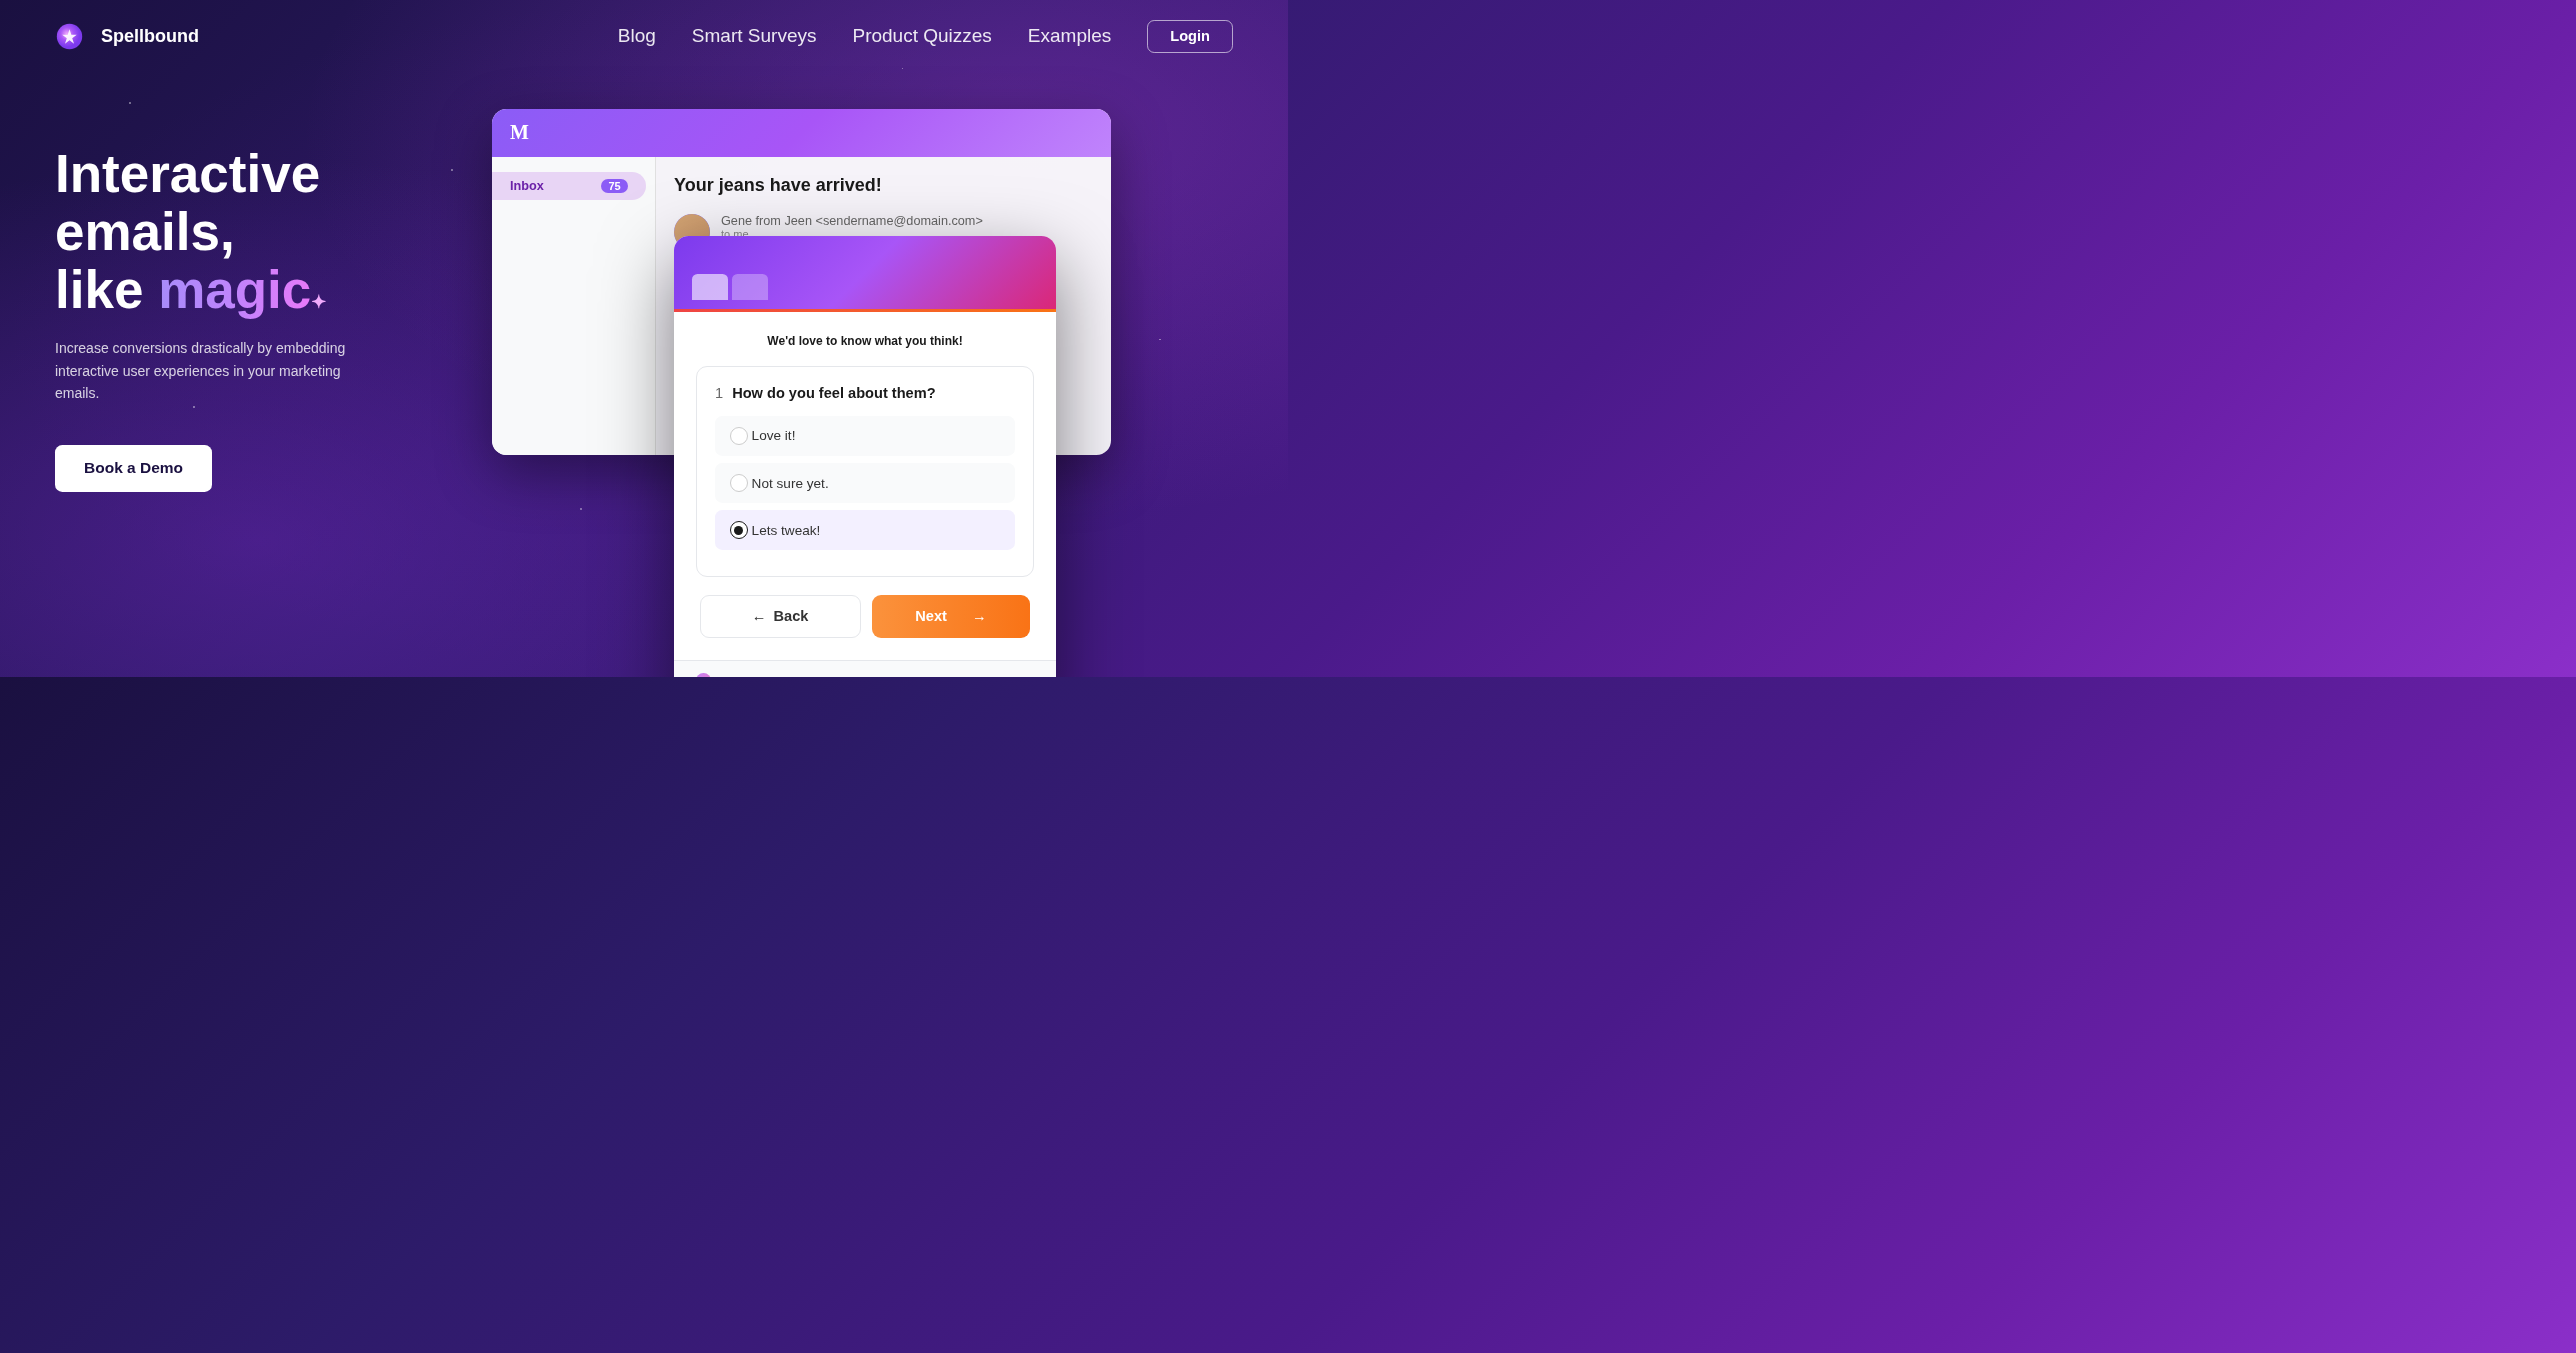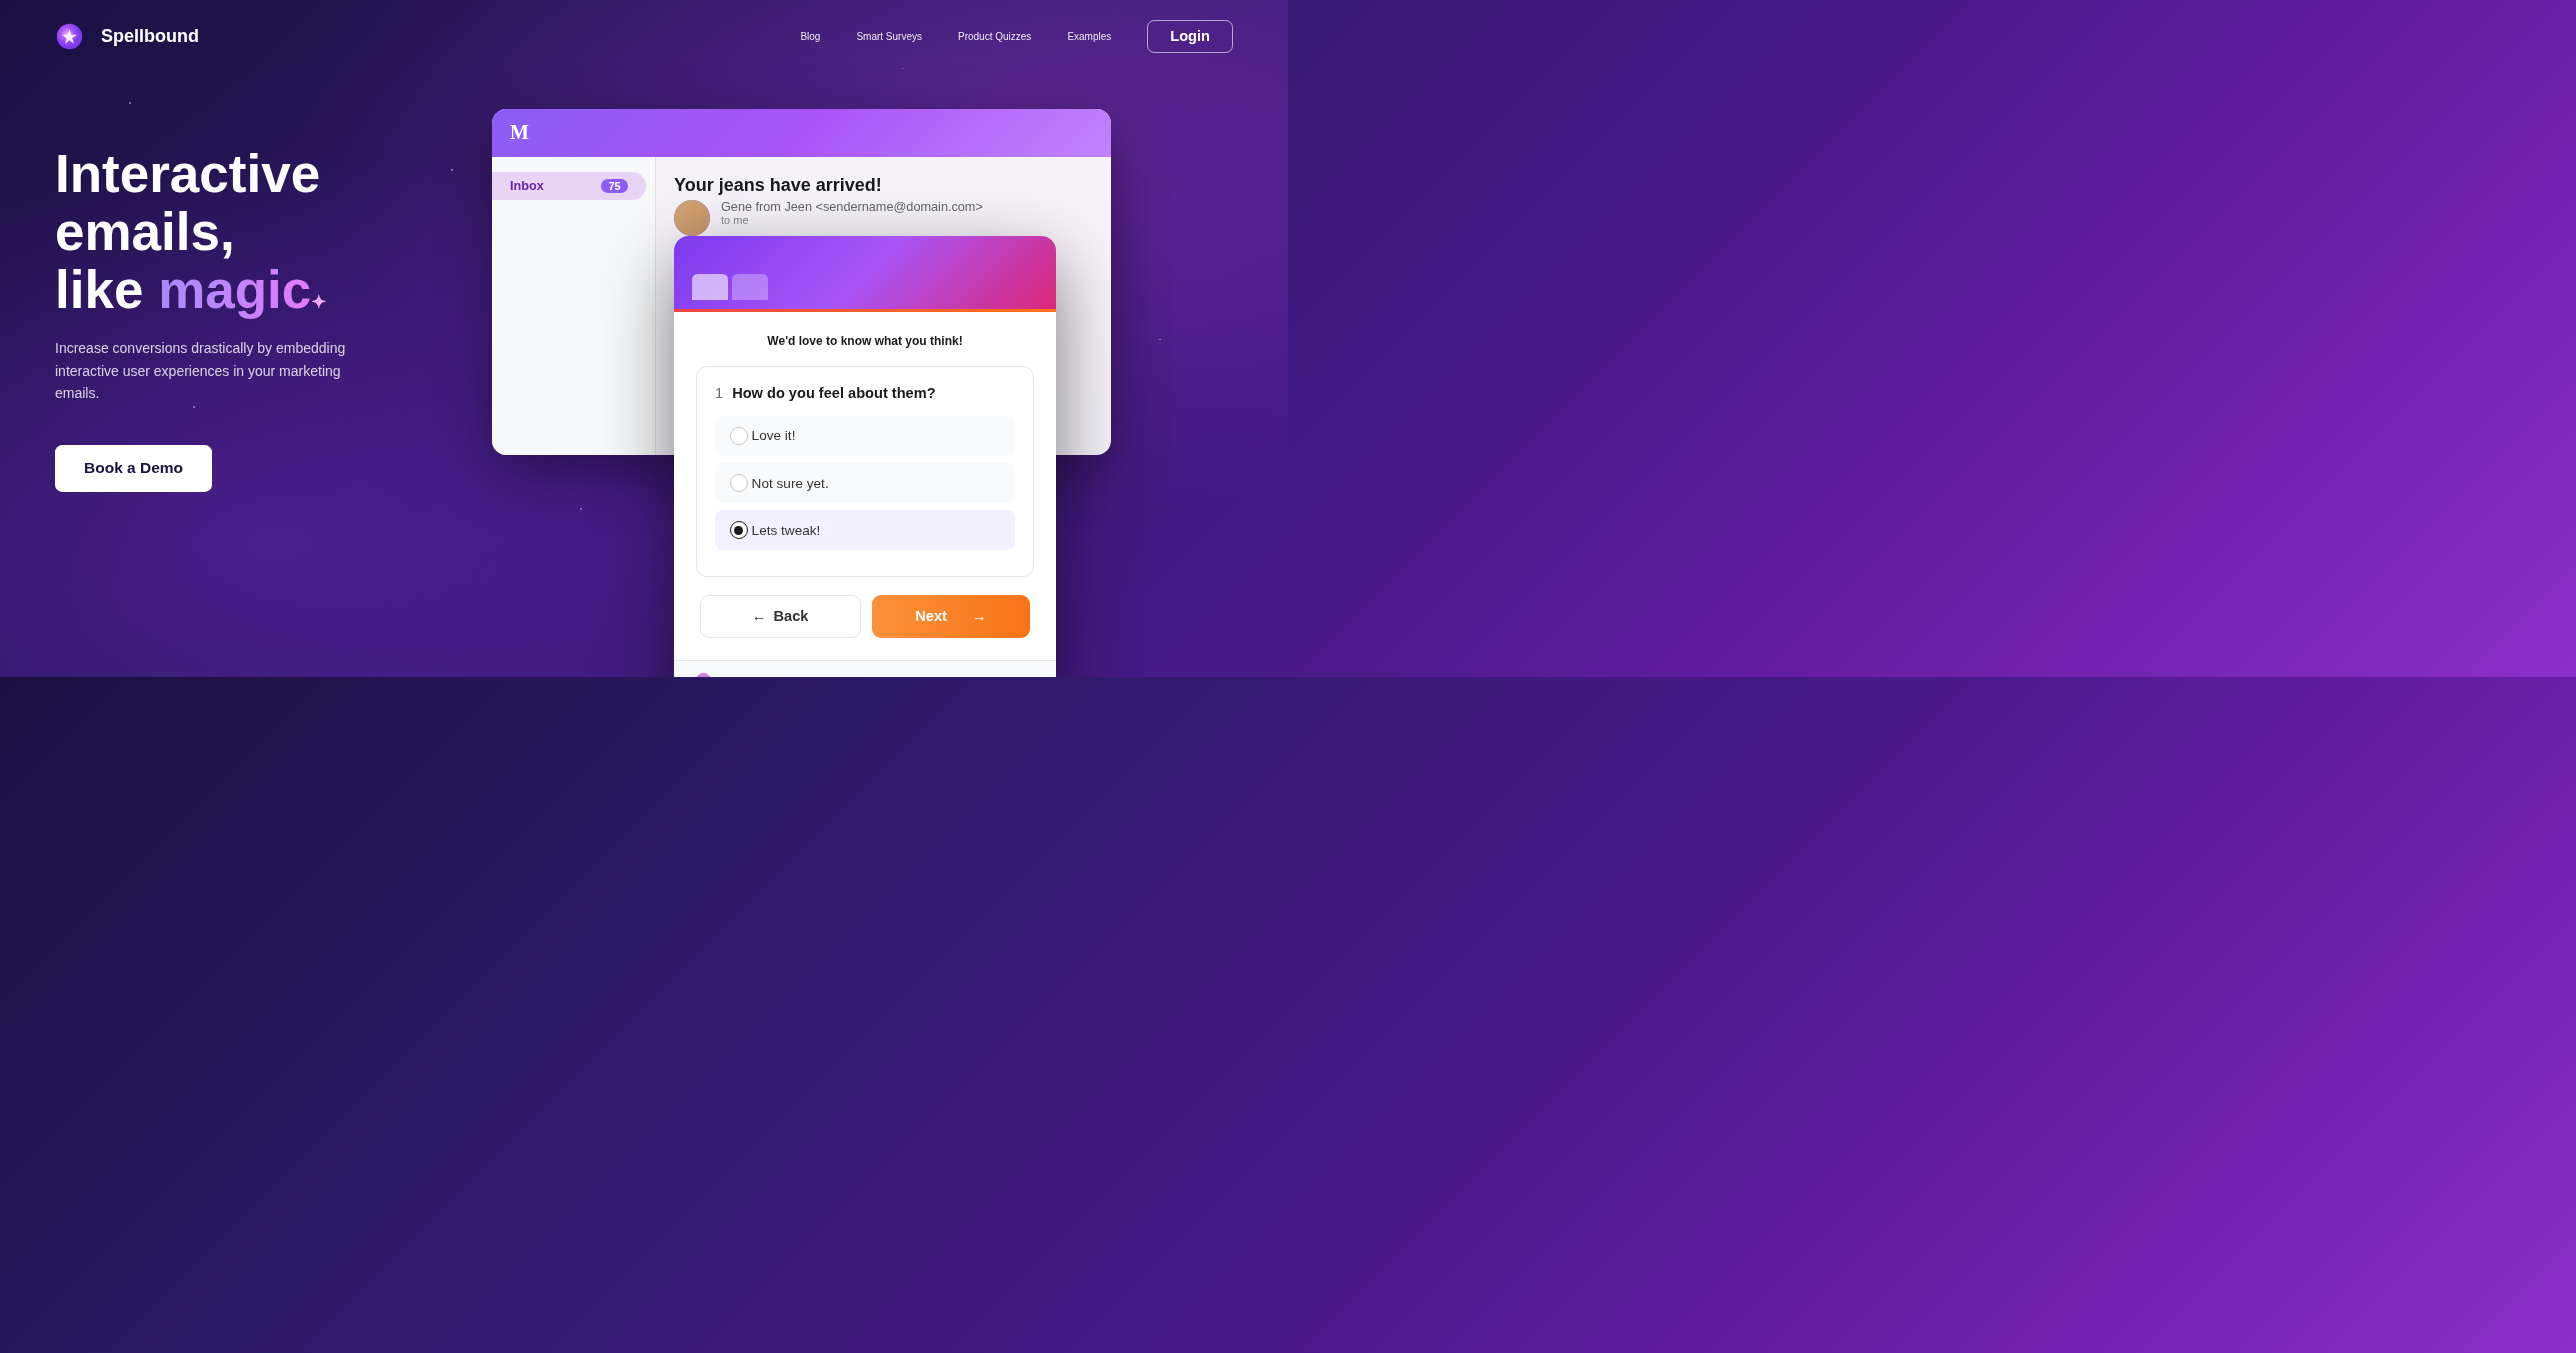--- a/index.html
+++ b/index.html
@@ -68,21 +68,21 @@
     }
 
     .nav-links {
       display: flex;
       align-items: center;
       gap: 36px;
     }
 
     .nav-link {
       color: rgba(255,255,255,0.9);
-      font-size: 10px;
+      font-size: 19px;
       font-weight: 400;
       cursor: pointer;
       text-decoration: none;
     }
 
     .login-btn {
       background: transparent;
       border: 1.8px solid rgba(255,255,255,0.6);
       color: white;
       padding: 7.3px 22px;
@@ -216,21 +216,21 @@
 
     .gmail-content {
       flex: 1;
       padding: 18px;
     }
 
     .email-subject {
       font-size: 18px;
       font-weight: 700;
       color: #1a1a1a;
-      margin-bottom: 4px;
+      margin-bottom: 18px;
     }
 
     .email-sender {
       display: flex;
       align-items: flex-start;
       gap: 11px;
     }
 
     .sender-avatar {
       width: 36px;

